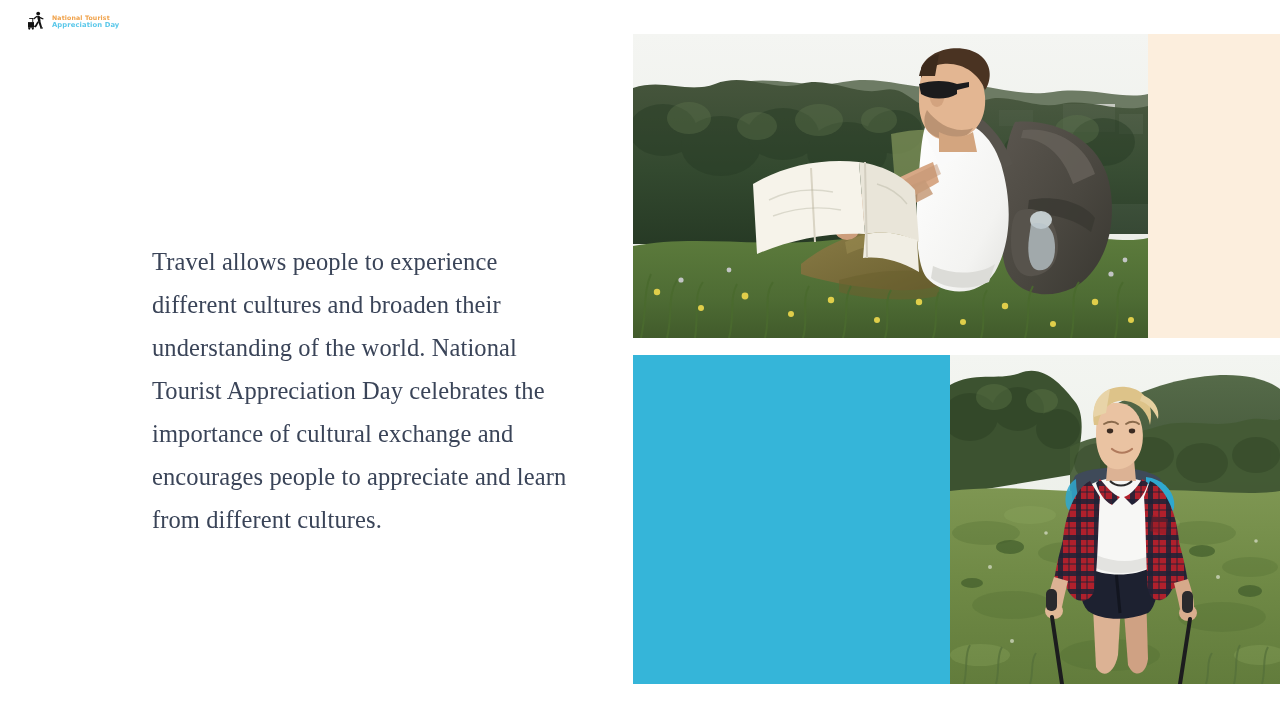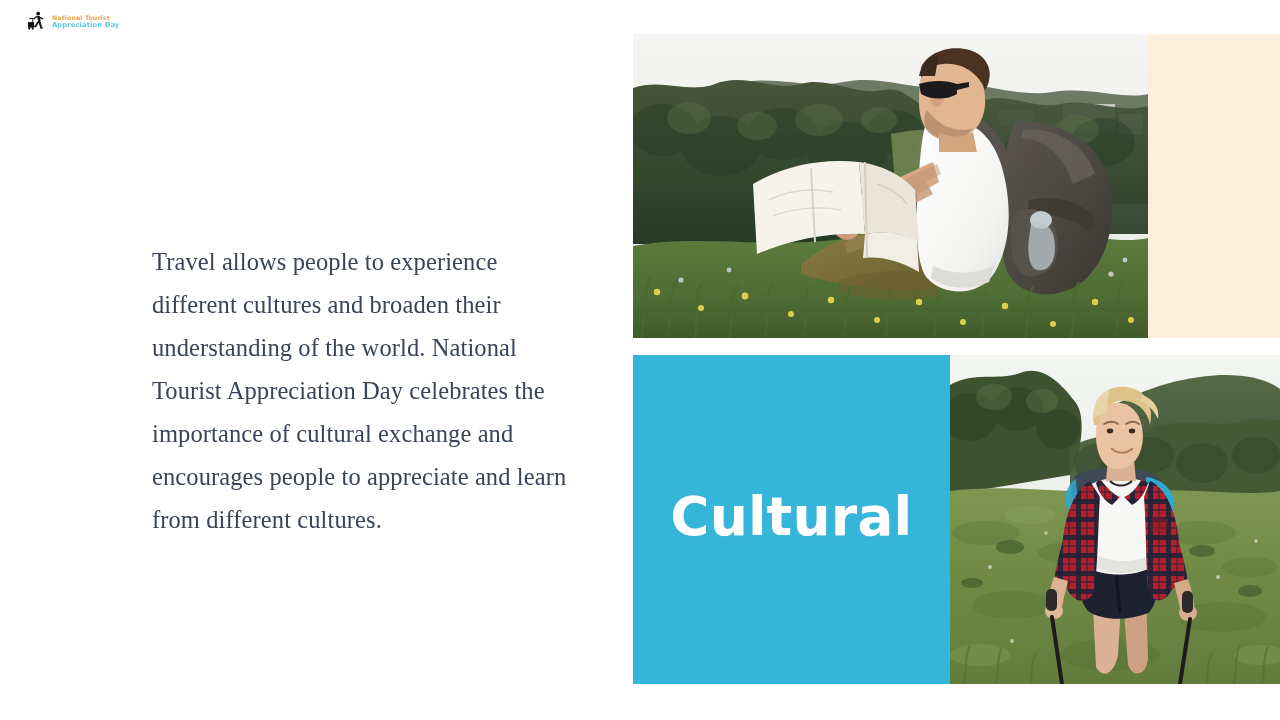--- a/index.html
+++ b/index.html
@@ -344,21 +344,20 @@
         <circle cx="48" cy="246" r="2.6"></circle>
         <circle cx="96" cy="236" r="2.4"></circle>
         <circle cx="478" cy="240" r="2.6"></circle>
         <circle cx="492" cy="226" r="2.4"></circle>
       </g>
     </svg>
   </div>
 
   <div class="cyan-block">
     <div class="cyan-title">
-      <div>Cultural</div>
     </div>
   </div>
 
   <div class="photo-bottom">
     <svg class="photo-svg" viewBox="0 0 330 329" preserveAspectRatio="xMidYMid slice">
       <defs>
         <linearGradient id="sky2" x1="0" y1="0" x2="0" y2="1">
           <stop offset="0%" stop-color="#f3f5f1"></stop>
           <stop offset="100%" stop-color="#e6eae2"></stop>
         </linearGradient>

